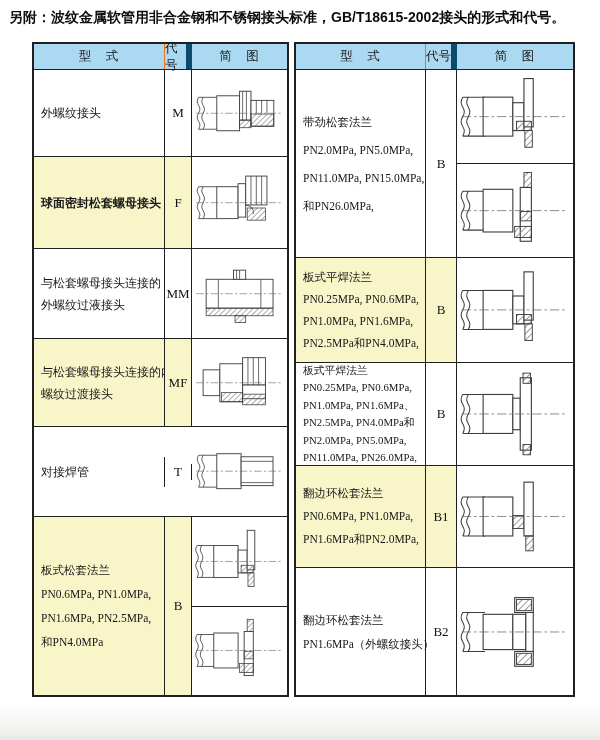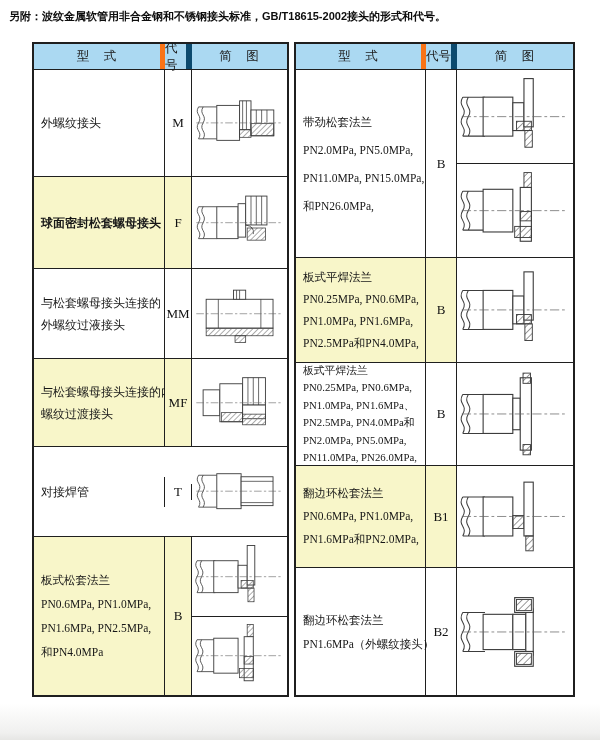--- a/index.html
+++ b/index.html
@@ -1,25 +1,25 @@
 <!DOCTYPE html>
 <html style="--blue: #abd9f2; --yellow: #f8f6c9;"><head>
 <meta charset="utf-8">
 <style>
   *{box-sizing:border-box;margin:0;padding:0}
   html,body{width:600px;height:740px;background:#fff;font-family:"Liberation Sans",sans-serif}
   .page{position:relative;width:600px;height:740px;overflow:hidden;
         background:linear-gradient(180deg,#fff 0,#fff 95%,#f0f0ef 99%,#e6e6e4 100%)}
-  .title{position:absolute;left:9px;top:9px;font-size:11px;font-weight:700;color:#0d0d0d;white-space:nowrap}
+  .title{position:absolute;left:9px;top:9px;font-size:14px;font-weight:700;color:#0d0d0d;white-space:nowrap}
   .tbl{position:absolute;top:42px;height:655px;border:2px solid #1f1f1f;background:#fff;display:flex;flex-direction:column}
   .tbl.left{left:32px;width:257px}
   .tbl.right{left:294px;width:281px}
   .hrow{display:flex;flex:none;height:26px;background:var(--blue,#abd9f2);border-bottom:1px solid #1f1f1f}
   .hcell{display:flex;align-items:center;justify-content:center;font-size:12.5px;color:#1b1b1b;letter-spacing:1px}
-  .c-type{width:131px;flex:none;border-right:5px solid #f97316}
+  .c-type{width:131px;flex:none;border-right:1px solid #f97316}
   .c-code{width:27px;flex:none;border-right:6px solid #0c4a6e;letter-spacing:0}
   .c-diagram{flex:1}
   .tbl.right .c-type{width:130px}
   .tbl.right .c-code{width:31px}
   .rowsc{display:flex;flex-direction:column;flex:1;min-height:0}
   .row{display:flex;flex:none;border-bottom:1px solid #1f1f1f;min-height:0}
   .row:last-child{border-bottom:none}
   .cell.type{width:131px;flex:none;border-right:1px solid #1f1f1f;display:flex;flex-direction:column;
              justify-content:center;padding:4px 2px 4px 7px;
              font-family:"Liberation Serif","DejaVu Serif",serif;color:#161616}
@@ -40,21 +40,21 @@
 <div class="page" data-name="document-page">
   <div class="title" data-name="page-title">另附：波纹金属软管用非合金钢和不锈钢接头标准，GB/T18615-2002接头的形式和代号。</div>
 
   <div class="tbl left" data-name="fitting-table-left">
     <div class="hrow" data-name="table-header-row">
       <div class="hcell c-type" data-name="column-header-type">型　式</div>
       <div class="hcell c-code" data-name="column-header-code">代号</div>
       <div class="hcell c-diagram" data-name="column-header-diagram">简　图</div>
     </div>
     <div class="rowsc" id="left-rows" data-name="table-body-left">
-        <div class="row" data-name="table-row" style="height: 107px;">
+        <div class="row" data-name="table-row" style="height: 87px;">
           <div class="cell type" data-name="type-cell" style="line-height: 22px; font-size: 12px;">
             <span data-name="type-label-line">外螺纹接头</span>
           </div>
           <div class="cell code" data-name="code-cell">M</div>
           <div class="cell diagram" data-name="diagram-cell">
             <div class="dsub" data-name="diagram-male-thread-joint">
               <svg viewBox="0 0 120 90" preserveAspectRatio="xMidYMid meet" data-name="diagram-male-thread-joint-drawing">
                 <defs>
                   <pattern id="hp1" patternUnits="userSpaceOnUse" width="5" height="5" patternTransform="rotate(45)">
                     <line x1="0" y1="0" x2="0" y2="5" stroke="#777" stroke-width="1.6"></line>

